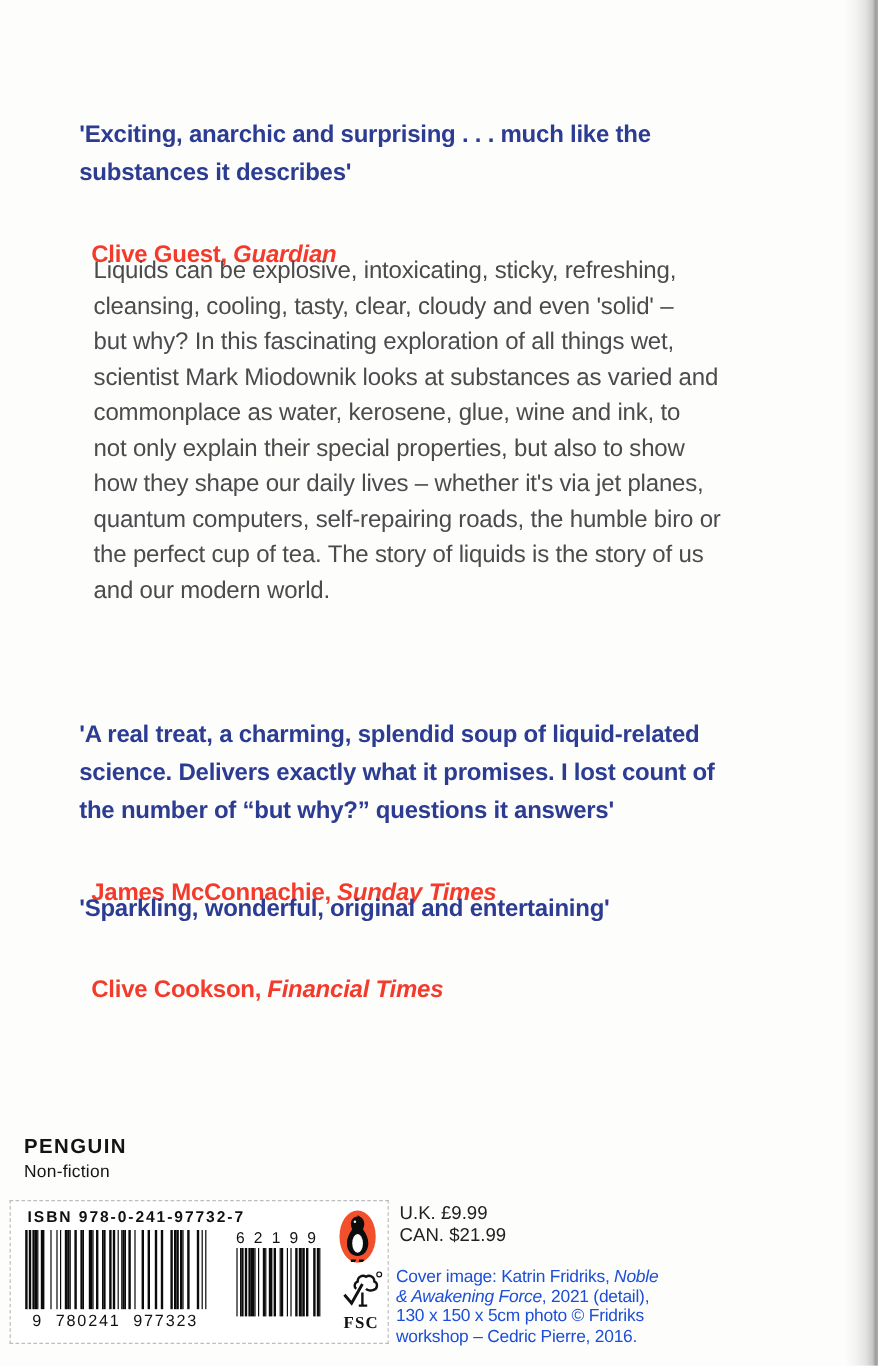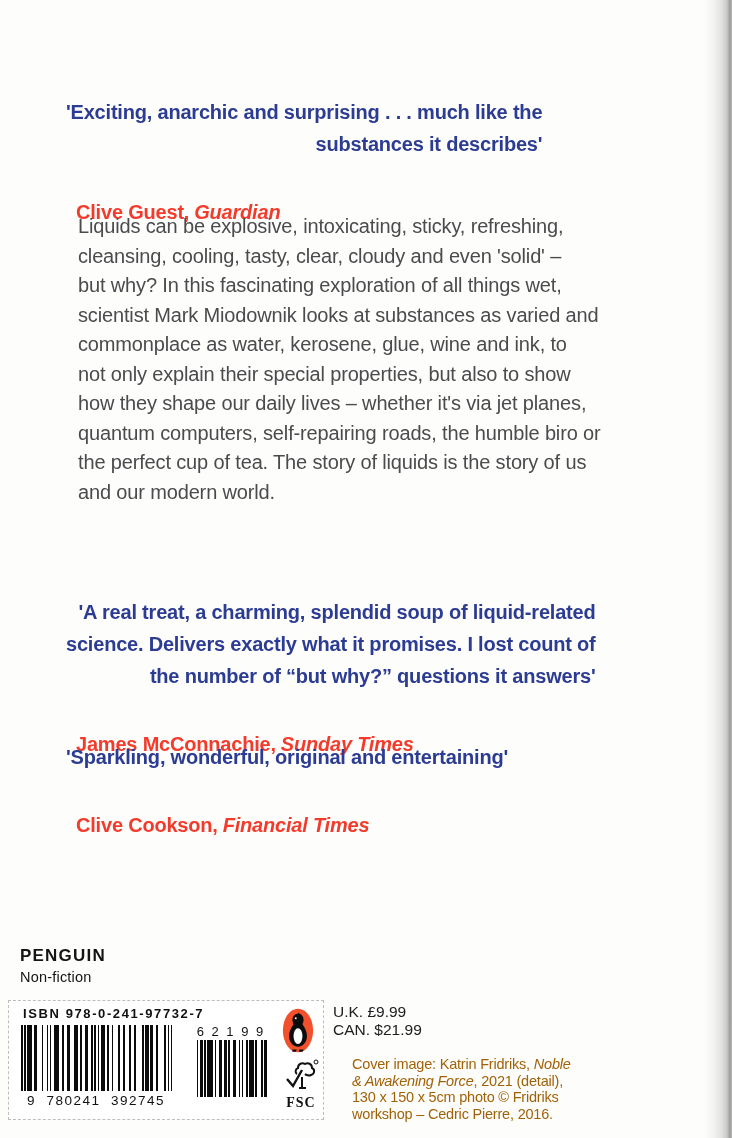--- a/index.html
+++ b/index.html
@@ -6,21 +6,21 @@
   body{width:732px;height:1138px;overflow:hidden;background:#fcfcfb;
        font-family:"Liberation Sans",sans-serif;}
   .page{position:relative;width:732px;height:1138px;background:#fdfdfc;}
 
   
   .page-edge{position:absolute;top:0;right:0;width:28px;height:1138px;
     background:linear-gradient(90deg,rgba(250,250,250,0) 0%,#f2f2f1 35%,#e3e3e2 62%,#c9c9c8 82%,#9a9a98 93%,#b9b9b7 100%);}
 
   
   .quote{position:absolute;white-space:pre;letter-spacing:-0.2px;}
-  .q-text{color:#2c3c92;font-weight:bold;font-size:20px;line-height:32px;text-align:right;}
+  .q-text{color:#2c3c92;font-weight:bold;font-size:20px;line-height:32px;}
   .q-attr{color:#f43b2b;font-weight:bold;font-size:20px;line-height:32px;margin-left:10px;}
   .q-attr .src{font-style:italic;margin-left:5px;}
 
   .synopsis{position:absolute;left:78px;top:212px;color:#4b4b4d;font-size:20px;
     line-height:29.5px;white-space:pre;letter-spacing:-0.15px;}
 
   
   .brand{position:absolute;left:20px;top:946px;color:#141414;}
   .brand .pub{font-weight:bold;font-size:17px;letter-spacing:1.2px;}
   .brand .cat{font-size:14.5px;margin-top:3px;letter-spacing:0.2px;}
@@ -37,21 +37,21 @@
     font-size:13px;letter-spacing:2px;color:#111;white-space:pre;}
   .addon{position:absolute;left:186px;top:39px;width:72px;height:57px;display:flex;}
   .penguin-logo{position:absolute;left:272px;top:6px;}
   .fsc{position:absolute;left:272px;top:56px;width:40px;text-align:center;}
   .fsc-label{font-family:"Liberation Serif",serif;font-weight:bold;font-size:14px;
     letter-spacing:1px;color:#111;margin-top:-2px;}
 
   
   .pricing{position:absolute;left:333px;top:1003px;color:#202022;font-size:15.5px;
     line-height:18px;white-space:pre;}
-  .credit{position:absolute;left:352px;top:1056px;color:#a16207;font-size:14.5px;
+  .credit{position:absolute;left:330px;top:1056px;color:#1d4ed8;font-size:14.5px;
     line-height:16.5px;white-space:pre;letter-spacing:-0.2px;}
   .credit .it{font-style:italic;}
 
   
   .thumb{position:absolute;left:566px;top:905px;width:142px;height:213px;
     background:#fff;border:1px solid #c6c6c4;box-sizing:border-box;padding:5px 5px 0 5px;}
   .thumb-art{position:relative;width:132px;height:184px;
     background:
       radial-gradient(circle at 73% 77%, #f1d31f 0 10px, rgba(241,211,31,0) 11px),
       radial-gradient(ellipse 34% 18% at 16% 5%, #c13832 0 60%, rgba(193,56,50,0) 75%),
@@ -206,21 +206,21 @@
         <span style="flex: 0 0 auto; height: 100%; width: 1.6px; background: transparent;"></span>
         <span style="flex: 0 0 auto; height: 100%; width: 1.6px; background: transparent;"></span>
         <span style="flex: 0 0 auto; height: 100%; width: 1.6px; background: transparent;"></span>
         <span style="flex: 0 0 auto; height: 100%; width: 1.6px; background: transparent;"></span>
         <span style="flex: 0 0 auto; height: 100%; width: 1.6px; background: rgb(11, 11, 11);"></span>
         <span style="flex: 0 0 auto; height: 100%; width: 1.6px; background: transparent;"></span>
         <span style="flex: 0 0 auto; height: 100%; width: 1.6px; background: rgb(11, 11, 11);"></span>
         <span style="flex: 0 0 auto; height: 100%; width: 1.6px; background: transparent;"></span>
         <span style="flex: 0 0 auto; height: 100%; width: 1.6px; background: rgb(11, 11, 11);"></span>
       </div>
-    <div class="ean13-digits">9  780241  392745</div>
+    <div class="ean13-digits">9  780241  977323</div>
     <div class="addon-digits">6 2 1 9 9</div>
     <div class="addon">
         <span style="flex: 0 0 auto; height: 100%; width: 1.5px; background: transparent;"></span>
         <span style="flex: 0 0 auto; height: 100%; width: 1.5px; background: rgb(11, 11, 11);"></span>
         <span style="flex: 0 0 auto; height: 100%; width: 1.5px; background: transparent;"></span>
         <span style="flex: 0 0 auto; height: 100%; width: 1.5px; background: rgb(11, 11, 11);"></span>
         <span style="flex: 0 0 auto; height: 100%; width: 1.5px; background: rgb(11, 11, 11);"></span>
         <span style="flex: 0 0 auto; height: 100%; width: 1.5px; background: transparent;"></span>
         <span style="flex: 0 0 auto; height: 100%; width: 1.5px; background: rgb(11, 11, 11);"></span>
         <span style="flex: 0 0 auto; height: 100%; width: 1.5px; background: transparent;"></span>

